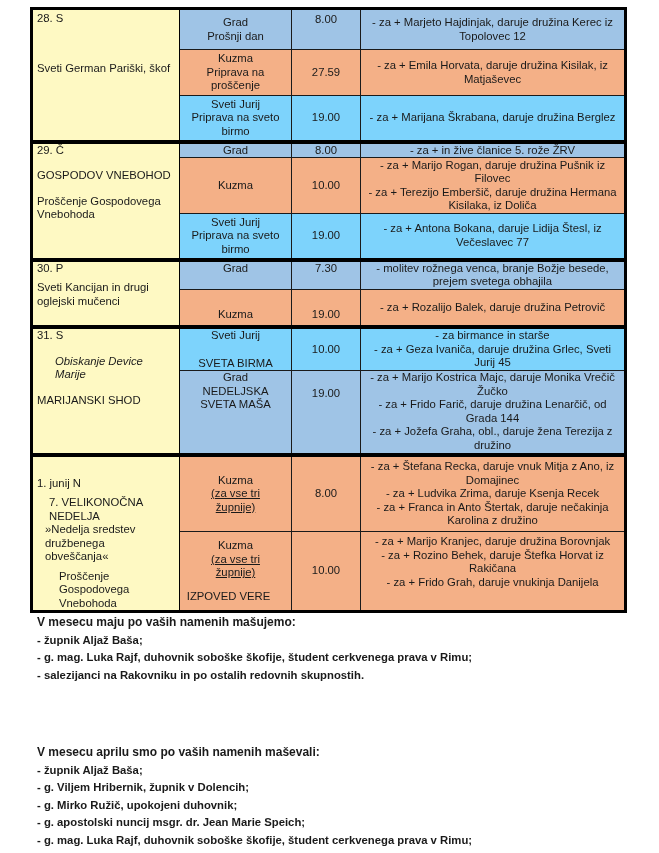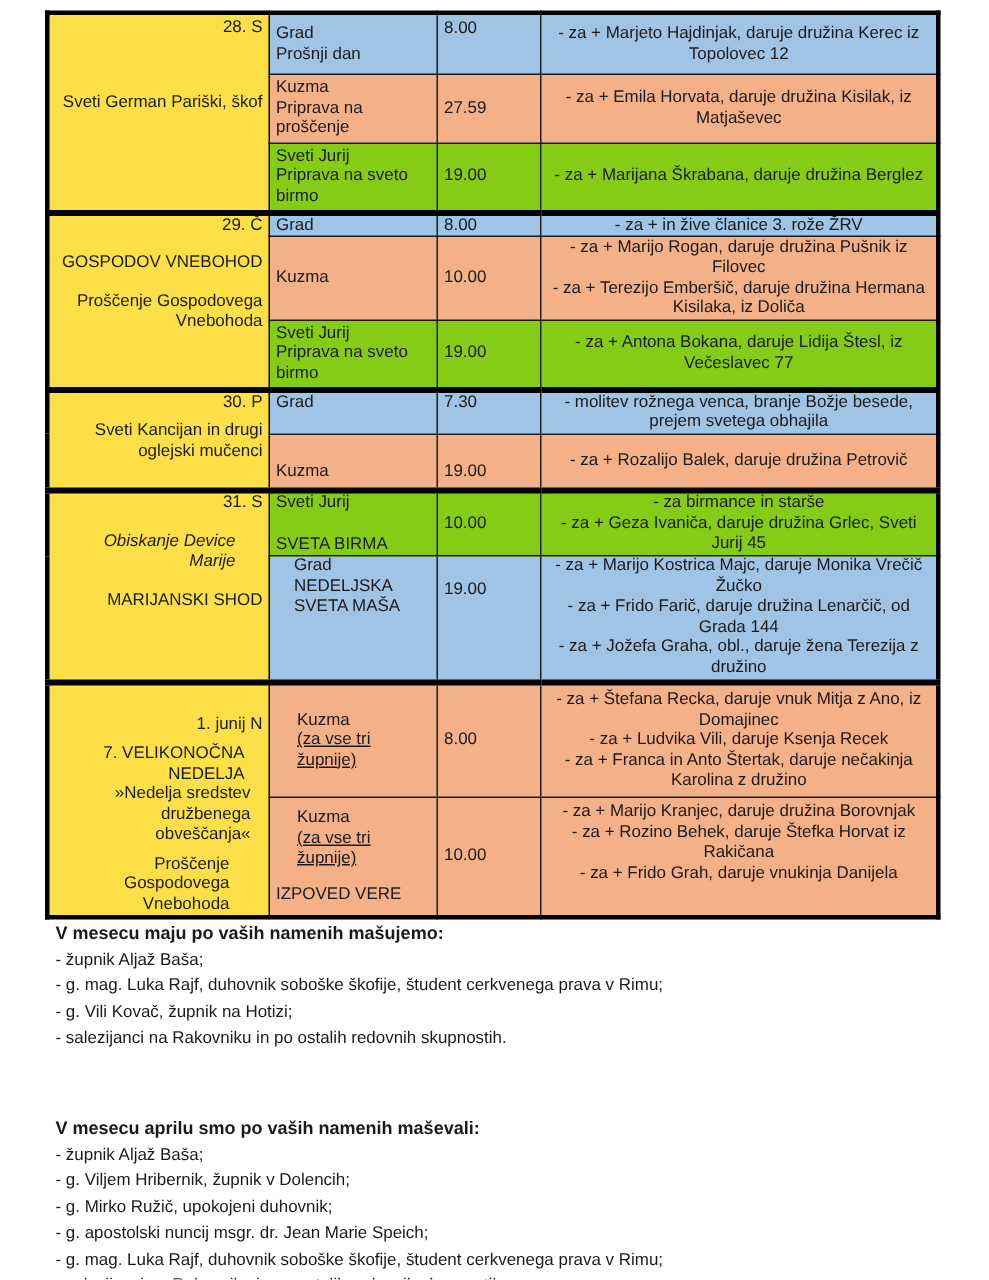--- a/index.html
+++ b/index.html
@@ -3,37 +3,37 @@
 <meta charset="utf-8">
 <style>
   html, body { margin:0; padding:0; background:#ffffff; }
   body { width:659px; height:853px; position:relative; overflow:hidden;
          font-family:"Liberation Sans", sans-serif; font-size:11.3px; color:#1a1a1a; }
   #schedule { position:absolute; left:30px; top:7px; width:597px; border-collapse:collapse;
               table-layout:fixed; border:3px solid #000; }
   #schedule td { padding:0 4px; vertical-align:middle; line-height:13.5px; border:1px solid #1a1a1a; }
   #schedule tr.day-start td { border-top:4px solid #000; }
   #schedule tr.first td { border-top:none; }
-  td.day { background:#fde047; text-align:right; vertical-align:top !important; border-right:1px solid #000 !important; }
-  td.place, td.time { text-align:left; }
+  td.day { background:#fef9c3; text-align:left; vertical-align:top !important; border-right:1px solid #000 !important; }
+  td.place, td.time { text-align:center; }
   td.note { text-align:center; }
   .blue { background:#9fc4e6; }
   .orange { background:#f4b087; }
-  .grey { background:#84cc16; }
+  .grey { background:#7dd3fc; }
   .b { font-weight:normal; }
   .i { font-style:italic; }
   .u { text-decoration:underline; }
   .justify { text-align:justify; }
   .sp { display:block; height:12px; }
   .sp6 { display:block; height:6px; }
   .notes { position:absolute; left:37px; width:600px; font-size:11.3px; line-height:17.5px; }
   .notes .head { font-weight:bold; font-size:12px; }
   #notes-may { top:614px; }
   #notes-april { top:744px; }
-  .line { display:block; white-space:nowrap; }
+  .line { display:block; white-space:nowrap;font-weight:bold; }
 </style>
 </head>
 <body>
 
 <table id="schedule">
   <colgroup>
       <col style="width:148px">
       <col style="width:112px">
       <col style="width:69px">
       <col style="width:265px">
@@ -64,21 +64,21 @@
     <tr class="day-start" style="height:14px">
       <td class="day b" rowspan="3">
         <span>29. Č</span>
         <span class="sp"></span>
         <span>GOSPODOV VNEBOHOD</span>
         <span class="sp"></span>
         <span>Proščenje Gospodovega Vnebohoda</span>
       </td>
       <td class="place blue">Grad</td>
       <td class="time blue">8.00</td>
-      <td class="note blue">- za + in žive članice 3. rože ŽRV</td>
+      <td class="note blue">- za + in žive članice 5. rože ŽRV</td>
     </tr>
     <tr style="height:56px">
       <td class="place orange b">Kuzma</td>
       <td class="time orange b">10.00</td>
       <td class="note orange b">
         <span>- za + Marijo Rogan, daruje družina Pušnik iz Filovec</span><br>
         <span>- za + Terezijo Emberšič, daruje družina Hermana Kisilaka, iz Doliča</span>
       </td>
     </tr>
     <tr style="height:46px">
@@ -134,41 +134,40 @@
         <span class="sp6"></span>
         <span style="display:block;padding:0 12px">7. VELIKONOČNA NEDELJA</span>
         <span style="display:block;padding:0 8px">»Nedelja sredstev družbenega obveščanja«</span>
         <span class="sp6"></span>
         <span style="display:block;padding:0 22px">Proščenje Gospodovega Vnebohoda</span>
       </td>
       <td class="place orange b" style="padding:0 18px"><span>Kuzma</span><br><span class="u">(za vse tri župnije)</span></td>
       <td class="time orange">8.00</td>
       <td class="note orange">
         <span>- za + Štefana Recka, daruje vnuk Mitja z Ano, iz Domajinec</span><br>
-        <span>- za + Ludvika Vili, daruje Ksenja Recek</span><br>
+        <span>- za + Ludvika Zrima, daruje Ksenja Recek</span><br>
         <span>- za + Franca in Anto Štertak, daruje nečakinja Karolina z družino</span>
       </td>
     </tr>
     <tr style="height:74px">
       <td class="place orange" style="padding:0 18px"><span class="b">Kuzma</span><br><span class="b u">(za vse tri župnije)</span><span class="sp" style="height:10px"></span><span style="white-space:nowrap;margin-left:-14px">IZPOVED VERE</span></td>
       <td class="time orange">10.00</td>
       <td class="note orange justify" style="vertical-align:top;padding-top:3px">
         <span>- za + Marijo Kranjec, daruje družina Borovnjak</span><br>
         <span>- za + Rozino Behek, daruje Štefka Horvat iz Rakičana</span><br>
         <span>- za + Frido Grah, daruje vnukinja Danijela</span>
       </td>
     </tr>
   </tbody>
 </table>
 
 <div id="notes-may" class="notes">
   <span class="line head">V mesecu maju po vaših namenih mašujemo:</span>
   <span class="line">- župnik Aljaž Baša;</span>
   <span class="line">- g. mag. Luka Rajf, duhovnik soboške škofije, študent cerkvenega prava v Rimu;</span>
-  <span class="line">- g. Vili Kovač, župnik na Hotizi;</span>
   <span class="line">- salezijanci na Rakovniku in po ostalih redovnih skupnostih.</span>
 </div>
 
 <div id="notes-april" class="notes">
   <span class="line head">V mesecu aprilu smo po vaših namenih maševali:</span>
   <span class="line">- župnik Aljaž Baša;</span>
   <span class="line">- g. Viljem Hribernik, župnik v Dolencih;</span>
   <span class="line">- g. Mirko Ružič, upokojeni duhovnik;</span>
   <span class="line">- g. apostolski nuncij msgr. dr. Jean Marie Speich;</span>
   <span class="line">- g. mag. Luka Rajf, duhovnik soboške škofije, študent cerkvenega prava v Rimu;</span>

